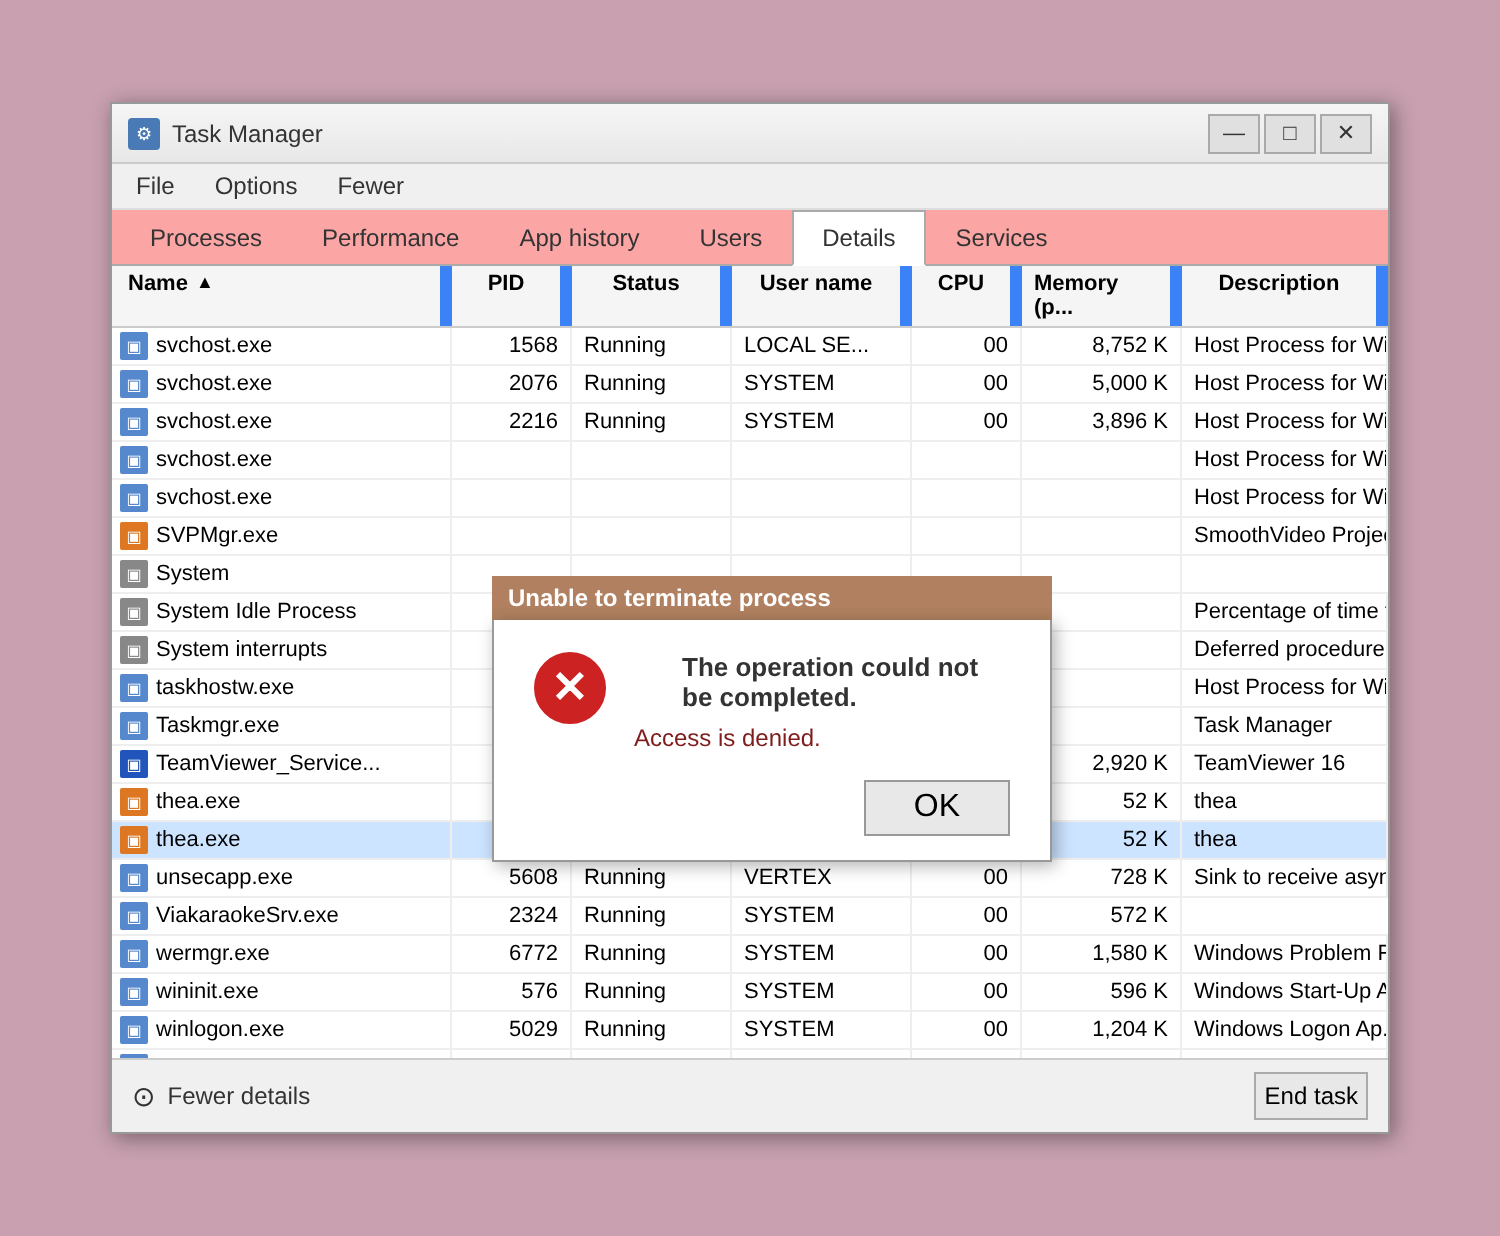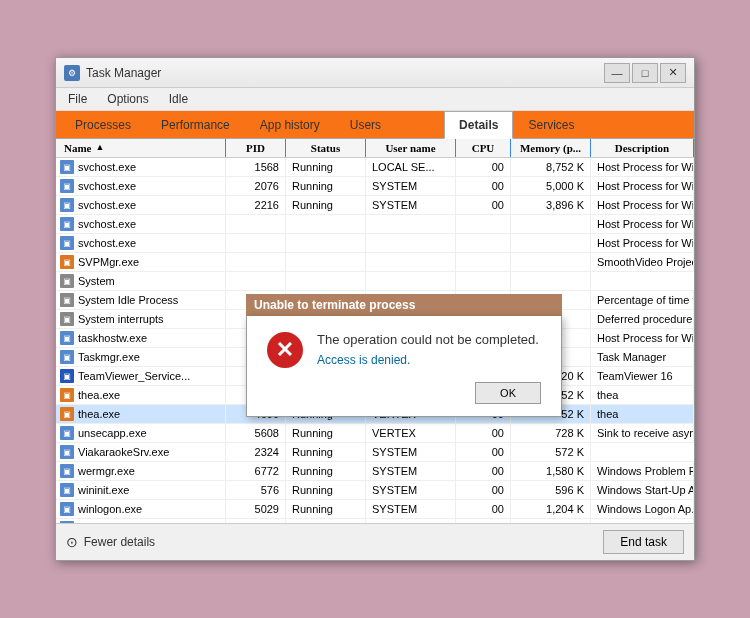--- a/index.html
+++ b/index.html
@@ -69,61 +69,59 @@
       gap: 12px;
       border-bottom: 1px solid #ddd;
       font-size: 12px;
     }
     .menu-item {
       padding: 2px 4px;
       cursor: pointer;
       color: #333;
     }
     .tab-bar {
-      background: #f97316;
+      background: #fca5a5;
       display: flex;
       border-bottom: 1px solid #aaa;
       padding: 0 4px;
     }
     .tab {
       padding: 6px 14px;
       cursor: pointer;
       color: #333;
       border: 1px solid transparent;
       border-bottom: none;
       margin-bottom: -1px;
       font-size: 12px;
     }
     .tab.active {
       background: #ffffff;
       border: 1px solid #aaa;
       border-bottom: 1px solid #fff;
-      font-weight: 700;
-      margin-left: 48px;
+      font-weight: 400;
     }
     .table-container {
       background: white;
       overflow: hidden;
       position: relative;
     }
     .table-header {
       display: grid;
       grid-template-columns: 170px 60px 80px 90px 55px 80px 1fr;
       background: #f5f5f5;
       border-bottom: 1px solid #ccc;
       font-size: 11px;
       font-weight: 600;
     }
     .table-header-sort {
       display: flex;
       align-items: flex-start;
       justify-content: center;
       padding: 3px 6px;
-      border-right: 1px solid #3b82f6;
-      font-family: Liberation Serif, serif;
+      border-right: 6px solid #3b82f6;
     }
     .th-name {
       justify-content: flex-start;
       padding-left: 8px;
     }
     .table-body {
       overflow-y: auto;
       max-height: 380px;
     }
     .table-row {
@@ -171,36 +169,36 @@
       display: flex;
       align-items: center;
       gap: 6px;
       cursor: pointer;
       color: #333;
       font-size: 12px;
     }
     .end-task-btn {
       background: #e8e8e8;
       border: 1px solid #aaa;
-      padding: 4px 16px;
+      padding: 4px 4px;
       cursor: pointer;
       font-size: 12px;
     }
 
     
     .dialog-overlay {
       position: absolute;
       top: 0; left: 0; right: 0; bottom: 0;
       pointer-events: none;
     }
     .dialog-container {
       position: absolute;
       top: 155px;
       left: 190px;
-      width: 316px;
+      width: 280px;
       pointer-events: all;
     }
     .dialog-title-bar {
       background: #b08060;
       color: white;
       padding: 4px 8px;
       font-size: 12px;
       font-weight: 600;
       display: flex;
       align-items: center;
@@ -228,59 +226,60 @@
       display: flex;
       align-items: center;
       justify-content: center;
       color: white;
       font-size: 22px;
       font-weight: bold;
     }
     .dialog-text-area {}
     .dialog-main-text {
       font-size: 13px;
-      font-weight: 400;
+      font-weight: 700;
       color: #333;
       margin-bottom: 6px;
+      margin-left: 24px;
     }
     .dialog-sub-text {
       font-size: 12px;
-      color: #0369a1;
+      color: #7f1d1d;
     }
     .dialog-footer {
       display: flex;
       justify-content: flex-end;
     }
     .ok-btn {
       background: #e8e8e8;
       border: 1px solid #999;
       padding: 4px 24px;
       cursor: pointer;
-      font-size: 11px;
+      font-size: 16px;
     }
   </style>
 </head>
 <body>
 
 <div class="window">
 
   <div class="title-bar">
     <div class="title-bar-icon">⚙</div>
     <span class="title-bar-text">Task Manager</span>
     <div class="title-bar-controls">
       <button class="title-btn">—</button>
       <button class="title-btn">□</button>
       <button class="title-btn close">✕</button>
     </div>
   </div>
 
   <div class="menu-bar">
     <span class="menu-item">File</span>
     <span class="menu-item">Options</span>
-    <span class="menu-item">Idle</span>
+    <span class="menu-item">Fewer</span>
   </div>
 
   <div class="tab-bar">
     <div class="tab">Processes</div>
     <div class="tab">Performance</div>
     <div class="tab">App history</div>
     <div class="tab">Users</div>
     <div class="tab active">Details</div>
     <div class="tab">Services</div>
   </div>

